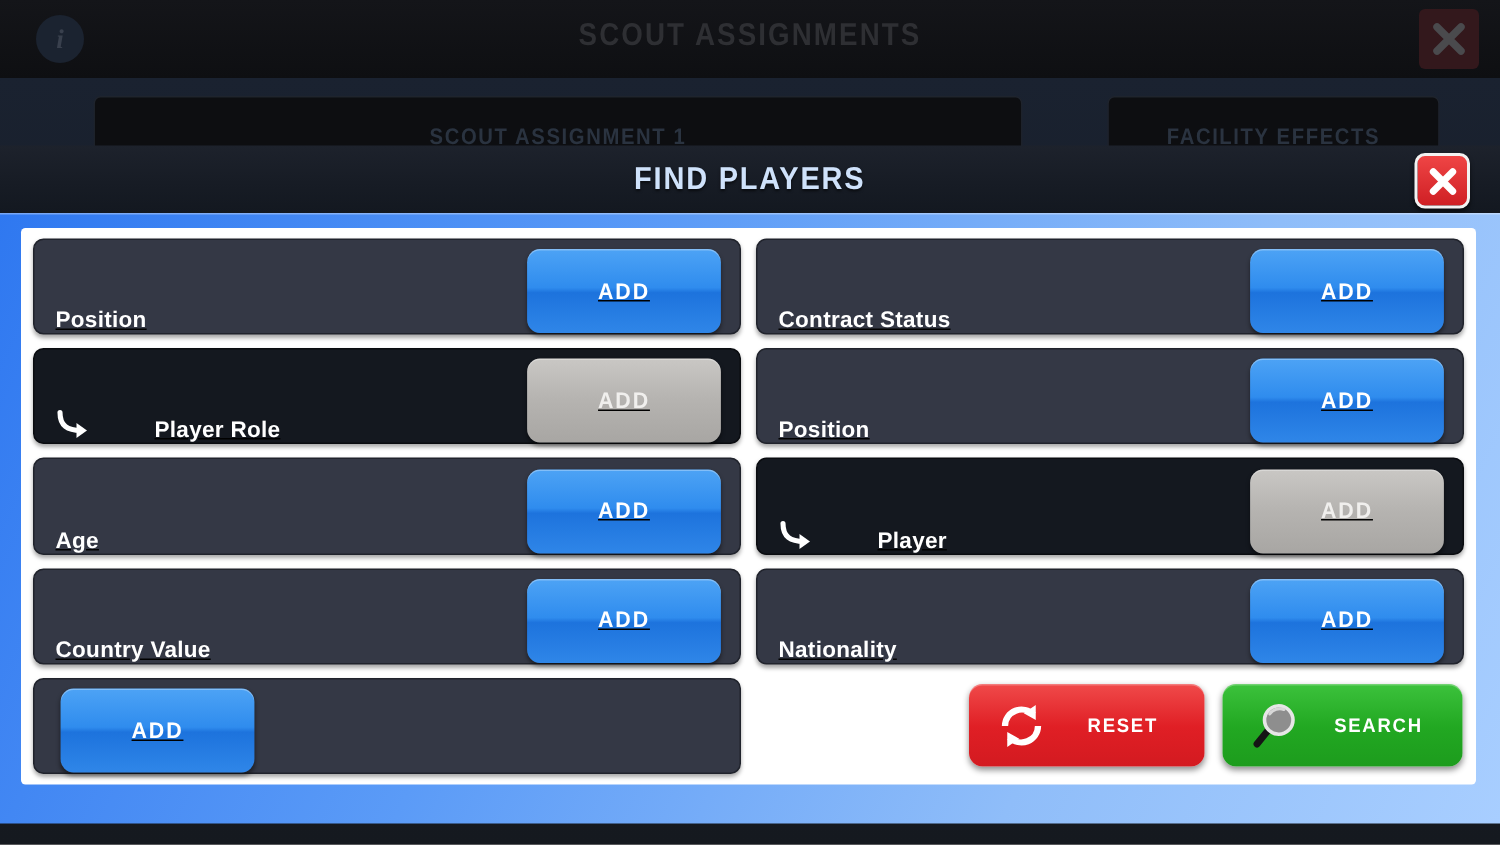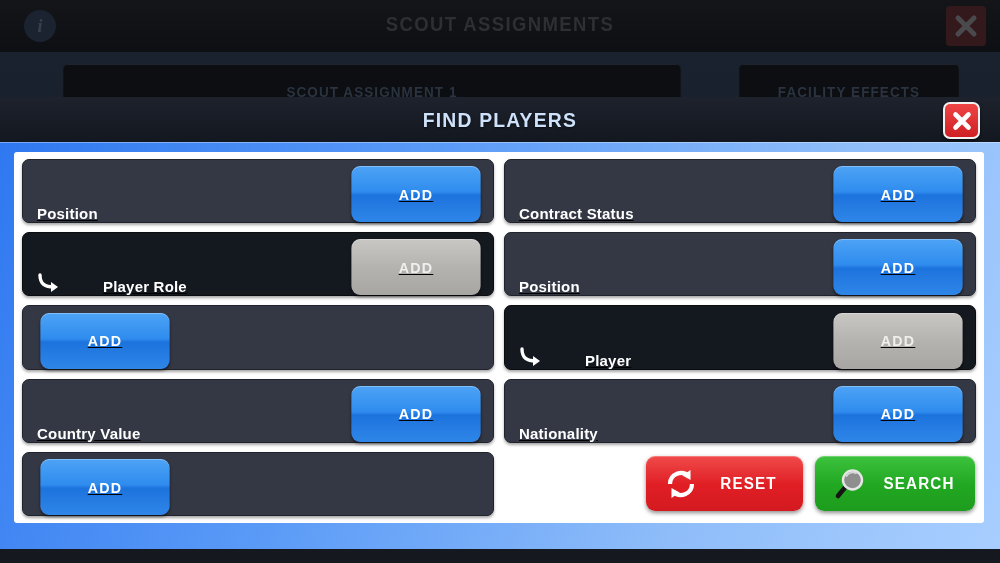--- a/index.html
+++ b/index.html
@@ -148,21 +148,21 @@
     display:flex; align-items:center; justify-content:flex-end;
     gap:12px;
     padding-right:1px;
   }
   .action-btn {
     height:55px;
     border:none; border-radius:9px;
     display:flex; align-items:center;
     padding:0 16px;
     gap:10px;
-    color:#ffffff; font-size:16px; font-weight:bold; letter-spacing:1.2px;
+    color:#ffffff; font-size:13px; font-weight:bold; letter-spacing:1.2px;
     font-family:"Liberation Sans", sans-serif;
     cursor:pointer;
     box-shadow:0 2px 4px rgba(0,0,0,.45), inset 0 1px 0 rgba(255,255,255,.28);
   }
   #reset-button {
     width:157px;
     background:linear-gradient(180deg,#f04a4a 0%,#e01f25 52%,#d31a20 100%);
   }
   #search-button {
     width:160px;
@@ -216,20 +216,21 @@
             <svg width="26" height="22" viewBox="0 0 26 22" aria-hidden="true">
               <path d="M3 2 C3 11, 8 14, 17 14" stroke="#ffffff" stroke-width="3.4" fill="none" stroke-linecap="round"></path>
               <path d="M14 9 L21 14 L14 19 Z" fill="#ffffff"></path>
             </svg>
           </span>
           <span class="row-label">Player Role</span>
           <button class="add-btn disabled">ADD</button>
         </div>
 
         <div class="filter-row">
+          <span class="row-label">Age</span>
           <button class="add-btn">ADD</button>
         </div>
 
         <div class="filter-row">
           <span class="row-label">Country Value</span>
           <button class="add-btn">ADD</button>
         </div>
 
         <div class="filter-row">
           <button class="add-btn">ADD</button>

